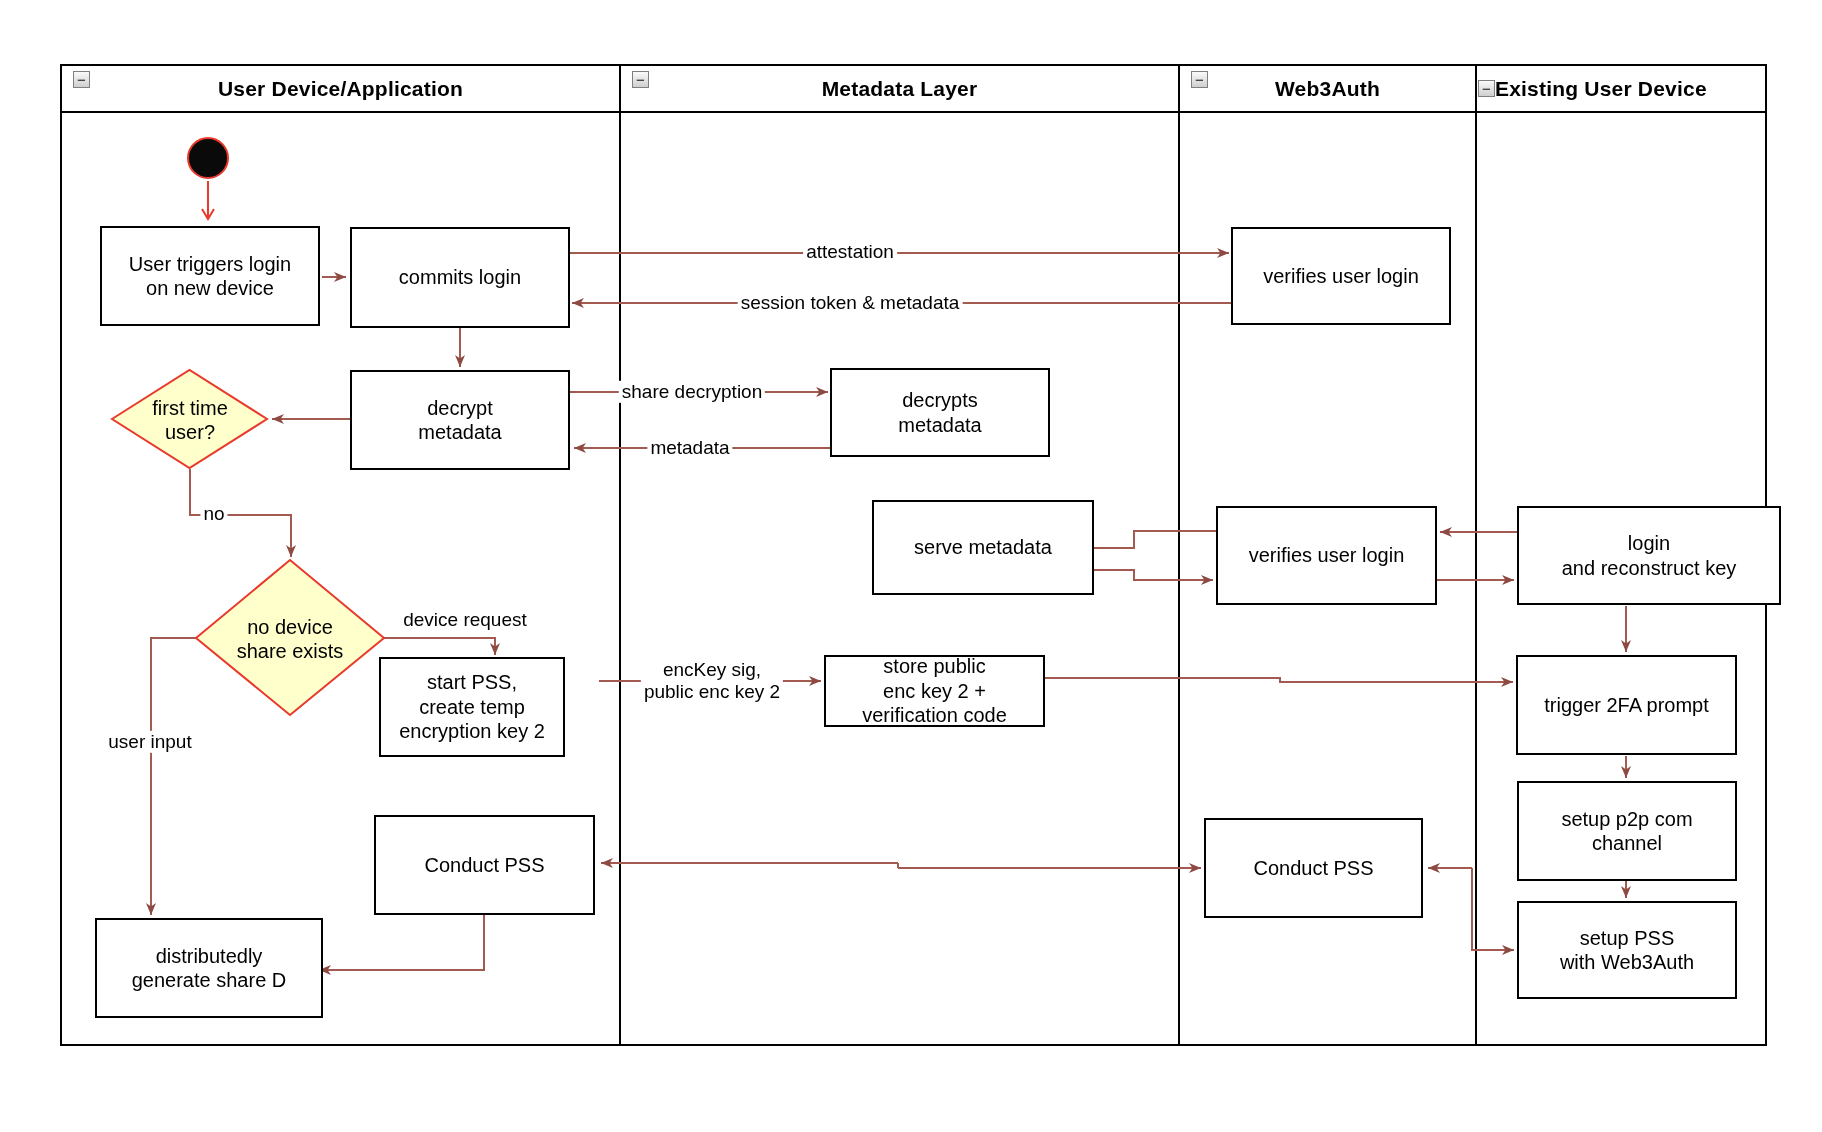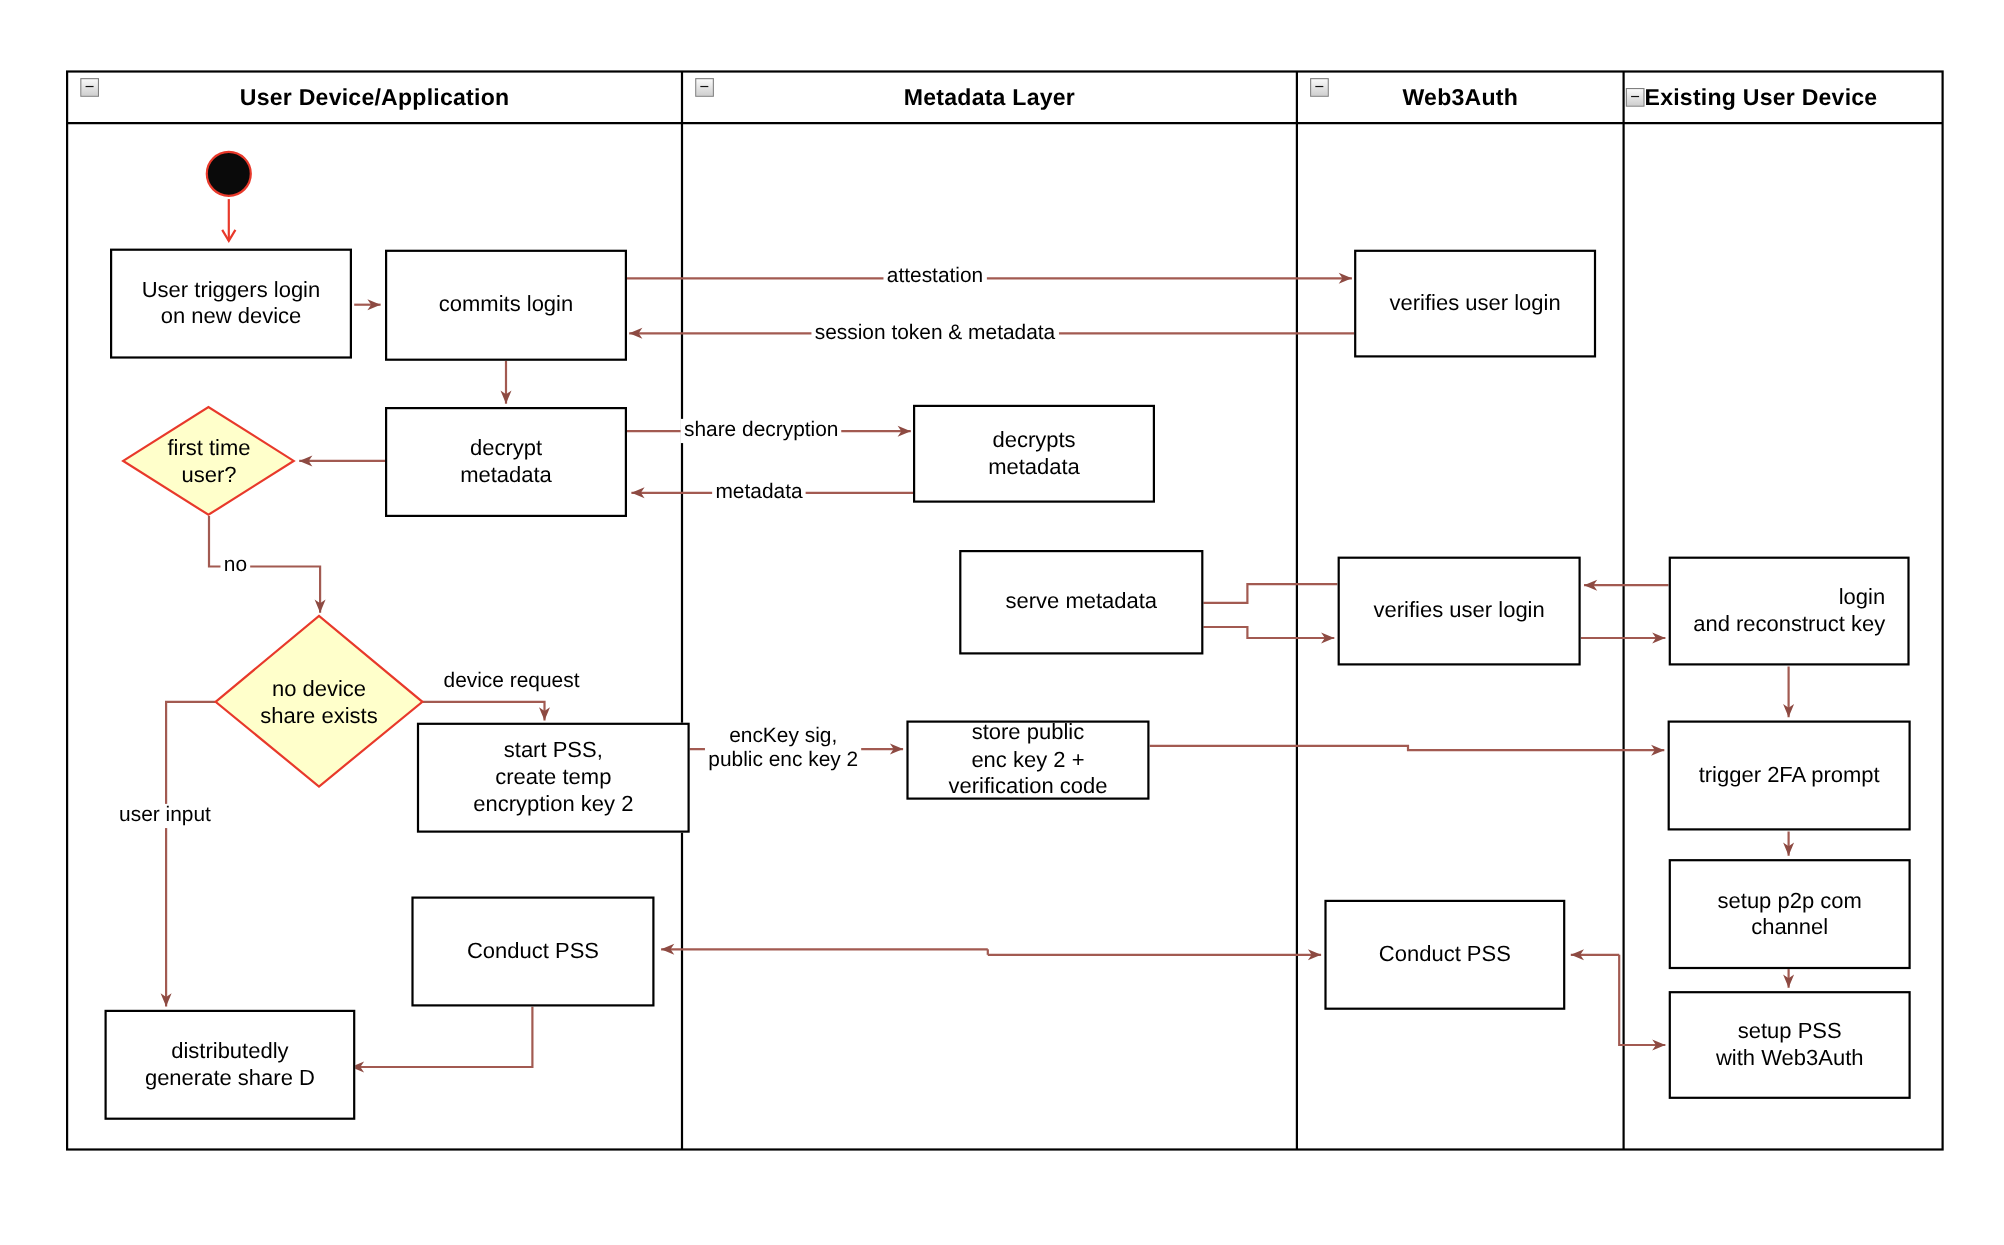--- a/index.html
+++ b/index.html
@@ -126,23 +126,23 @@
   <div class="node" style="left:100px; top:226px; width:220px; height:100px;">User triggers login
 on new device</div>
   <div class="node" style="left:350px; top:227px; width:220px; height:101px;">commits login</div>
   <div class="node" style="left:1231px; top:227px; width:220px; height:98px;">verifies user login</div>
   <div class="node" style="left:350px; top:370px; width:220px; height:100px;">decrypt
 metadata</div>
   <div class="node" style="left:830px; top:368px; width:220px; height:89px;">decrypts
 metadata</div>
   <div class="node" style="left:828px; top:500px; width:222px; height:95px;margin-left:44px;">serve metadata</div>
   <div class="node" style="left:1216px; top:506px; width:221px; height:99px;">verifies user login</div>
-  <div class="node" style="left:1517px; top:506px; width:219px; height:99px;text-align:right;">login
+  <div class="node" style="left:1517px; top:506px; width:264px; height:99px;">login
 and reconstruct key</div>
-  <div class="node" style="left:379px; top:657px; width:248px; height:100px;">start PSS,
+  <div class="node" style="left:379px; top:657px; width:186px; height:100px;">start PSS,
 create temp
 encryption key 2</div>
   <div class="node" style="left:824px; top:655px; width:221px; height:72px;">store public
 enc key 2 +
 verification code</div>
   <div class="node" style="left:1516px; top:655px; width:221px; height:100px;">trigger 2FA prompt</div>
   <div class="node" style="left:374px; top:815px; width:221px; height:100px;">Conduct PSS</div>
   <div class="node" style="left:1204px; top:818px; width:219px; height:100px;">Conduct PSS</div>
   <div class="node" style="left:1517px; top:781px; width:220px; height:100px;">setup p2p com
 channel</div>

